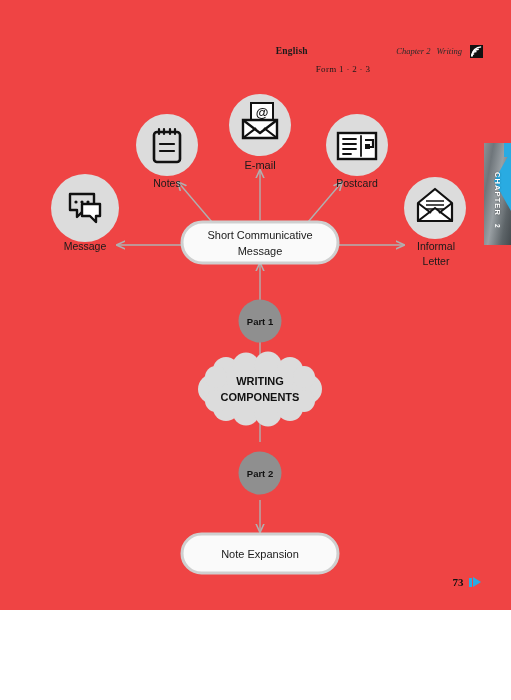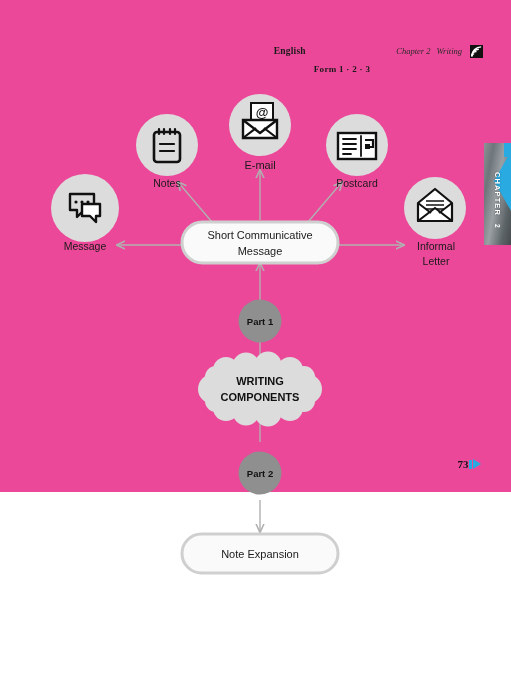--- a/index.html
+++ b/index.html
@@ -4,39 +4,39 @@
 <style>
   * { box-sizing: border-box; margin: 0; padding: 0; }
   html, body {
     width: 511px; height: 700px;
     background: #ffffff;
     font-family: "Liberation Sans", sans-serif;
     overflow: hidden;
   }
   #page {
     position: relative;
-    width: 511px; height: 492px;
-    background: #ec4899;
+    width: 511px; height: 610px;
+    background: #ef4444;
   }
 
   
   #header {
     position: absolute;
     top: 28px; right: 28px;
     display: flex; align-items: center; gap: 6px;
     white-space: nowrap;
   }
   #header .hdr-english {
     font-family: "Liberation Serif", serif;
     font-weight: bold; font-size: 9.5px; color: #1a1a1a;
     letter-spacing: .2px;
   }
   #header .hdr-form {
     font-family: "Liberation Serif", serif;
-    font-weight: bold; font-size: 9px; color: #1a1a1a;
+    font-weight: normal; font-size: 9px; color: #1a1a1a;
     letter-spacing: .3px; margin-left: 2px; margin-top: 36px;
   }
   #header .hdr-chapter {
     font-family: "Liberation Serif", serif;
     font-style: italic; font-size: 8.5px; color: #2a2a2a;
     margin-left: 20px;
   }
   #header .hdr-writing {
     font-family: "Liberation Serif", serif;
     font-style: italic; font-size: 8.5px; color: #2a2a2a;
@@ -88,21 +88,21 @@
     position: absolute;
     left: 0; top: 70px;
     width: 511px; height: 520px;
   }
   #diagram svg { display: block; }
 
   
   #footer {
     position: absolute;
     right: 30px; bottom: 22px;
-    display: flex; align-items: center; 
+    display: flex; align-items: center; gap: 5px;
   }
   #footer .pg-num {
     font-family: "Liberation Serif", serif;
     font-weight: bold; font-size: 11px; color: #111;
   }
   #footer .pg-arrow { display: flex; align-items: center; gap: 1.5px; }
   #footer .pg-bar {
     width: 3px; height: 9px; background: #29abe2;
   }
   #footer .pg-tri {

